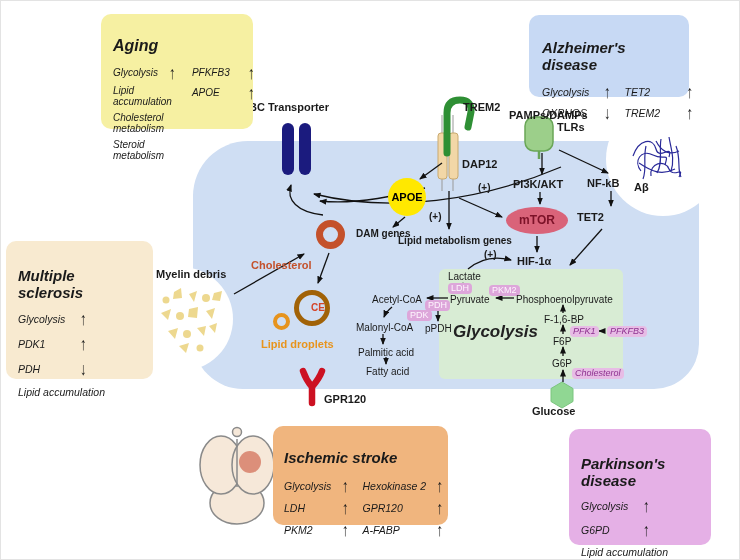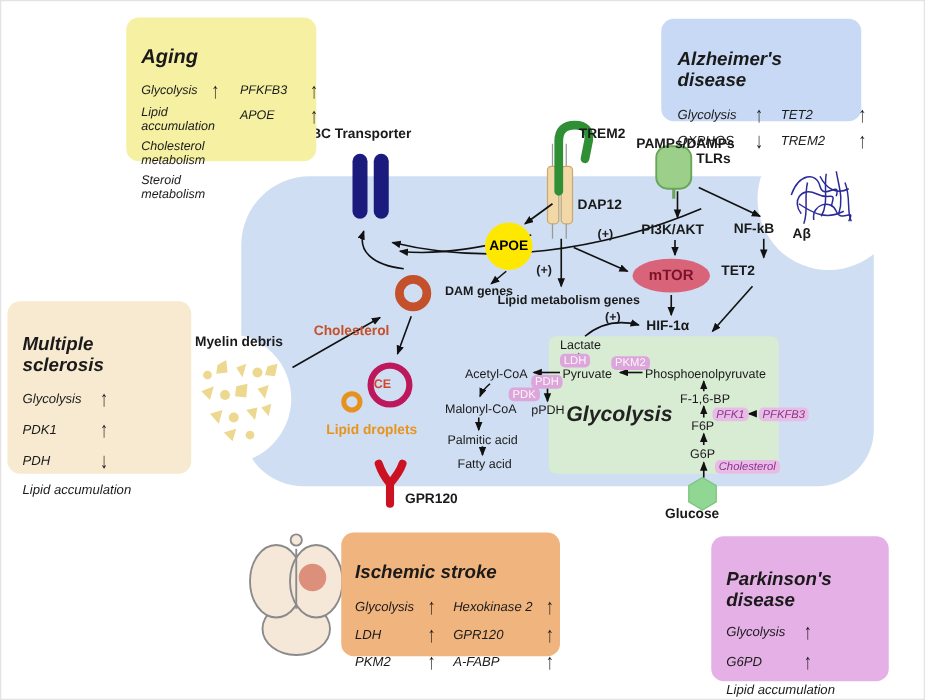--- a/index.html
+++ b/index.html
@@ -21,22 +21,22 @@
   .glytitle{font-size:17px;font-weight:bold;font-style:italic;color:#222;}
   .tag{position:absolute;background:#dda6da;color:#fdf4fd;font-size:9px;line-height:11px;
        padding:0 3px;border-radius:4px;white-space:nowrap;}
   .tagp{background:#e7bce5;color:#8e3290;font-style:italic;}
   .mtor{position:absolute;left:505px;top:206px;width:62px;height:27px;border-radius:50%;
         background:#d96379;color:#7c1228;font-weight:bold;font-size:12px;text-align:center;line-height:27px;}
   .apoe{position:absolute;left:387px;top:177px;width:38px;height:38px;border-radius:50%;
         background:#ffe800;color:#000;font-weight:bold;font-size:11px;text-align:center;line-height:38px;}
   .ring{position:absolute;border-radius:50%;box-sizing:border-box;}
   .cholring{left:315px;top:219px;width:29px;height:29px;border:7px solid #c4512b;}
-  .cering{left:293px;top:289px;width:36px;height:36px;border:5px solid #be185d;
-          color:#d4452a;font-weight:bold;font-size:10px;text-align:left;line-height:26px;}
+  .cering{left:293px;top:289px;width:36px;height:36px;border:5px solid #a16207;
+          color:#d4452a;font-weight:bold;font-size:10px;text-align:right;line-height:26px;}
   .smring{left:272px;top:312px;width:17px;height:17px;border:4px solid #e6931d;}
   
   .dbox{position:absolute;border-radius:10px;box-sizing:border-box;color:#1a1a1a;}
   .dtitle{font-weight:bold;font-style:italic;font-size:15px;margin:16px 0 5px 0;}
   .cols{display:flex;gap:14px;}
   .drow{display:flex;align-items:center;font-style:italic;font-size:10.5px;margin:6px 0;}
   .darr{font-weight:bold;font-style:normal;font-size:13px;display:inline-block;
         transform:scaleY(1.35);margin-left:6px;}
   .aging{left:100px;top:13px;width:152px;height:115px;background:#f6f0a2;padding:7px 12px;}
   .aging .dtitle{font-size:16px;}

